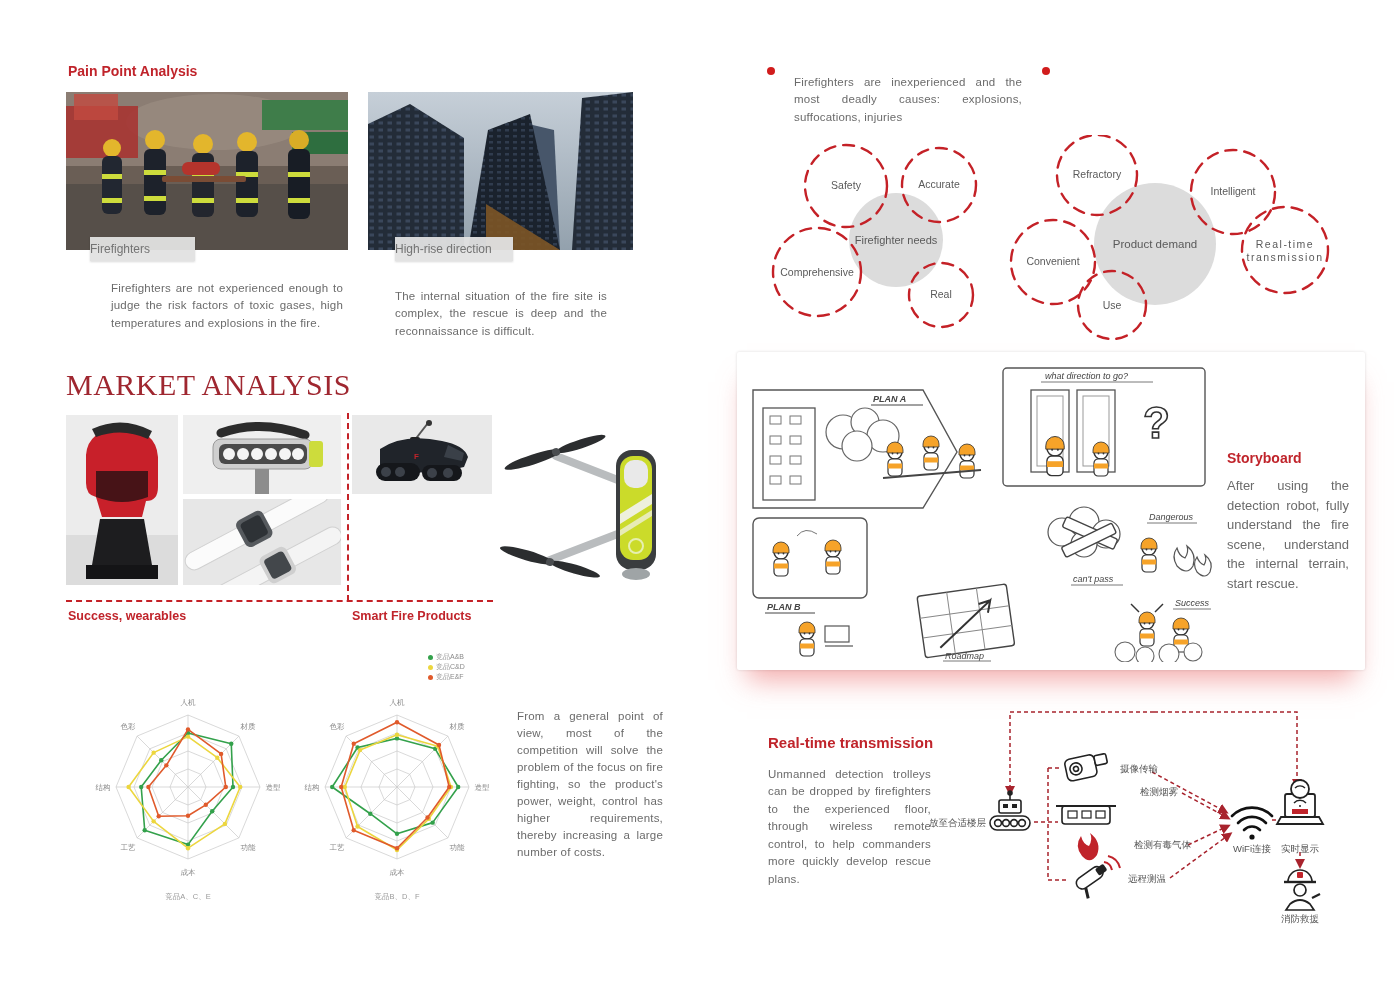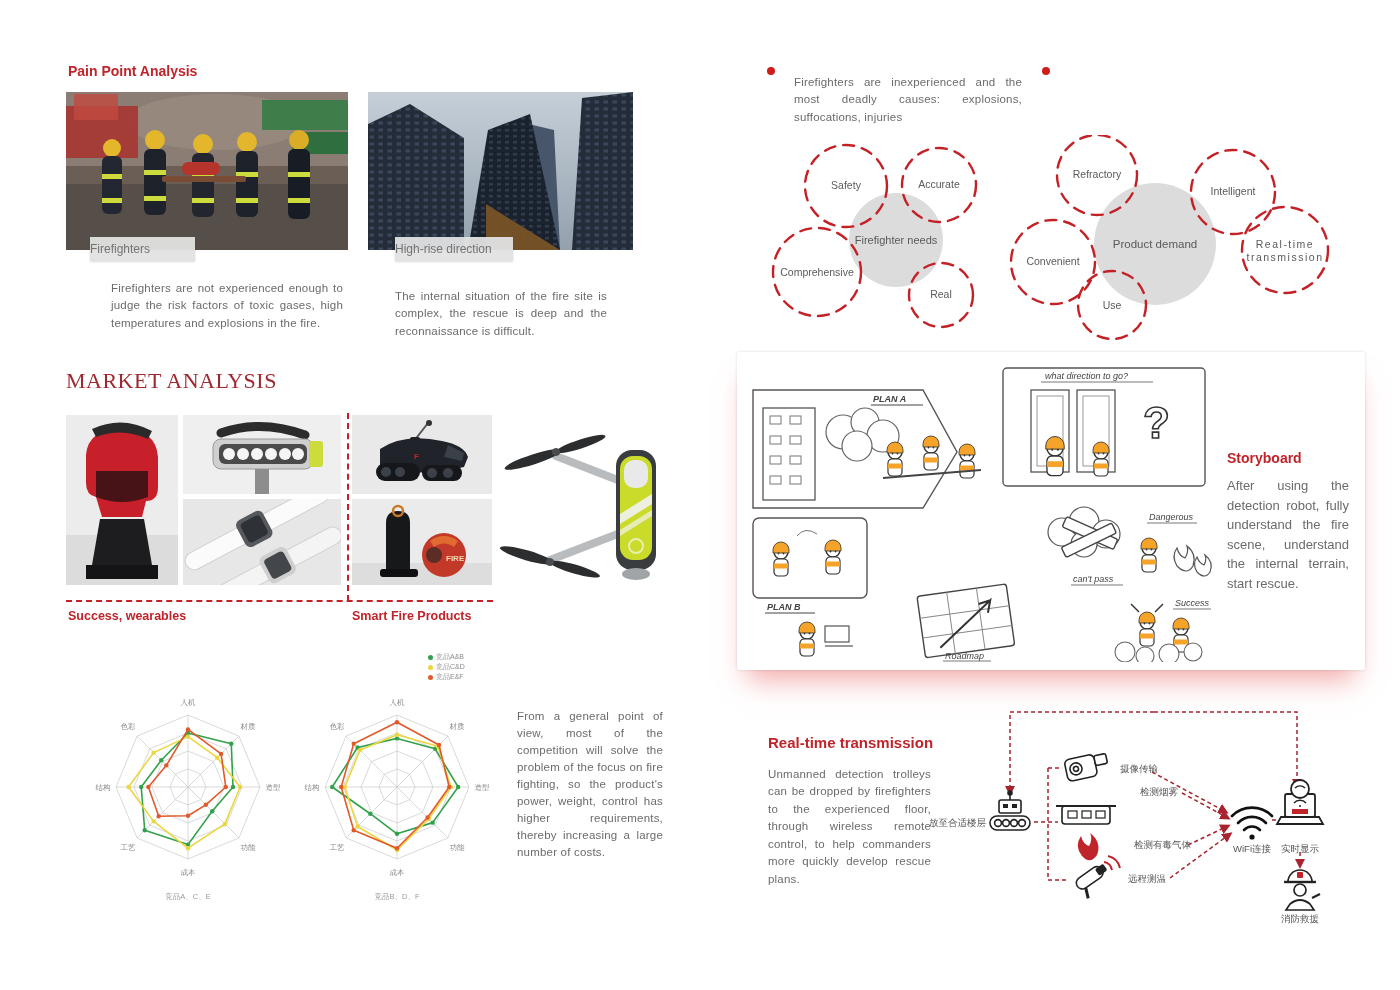--- a/index.html
+++ b/index.html
@@ -110,21 +110,21 @@
       <polygon points="100,158 120,38 162,22 192,158" fill="url(#win2)"></polygon>
       <polygon points="204,158 214,6 265,0 265,158" fill="url(#win1)"></polygon>
       <polygon points="118,112 192,158 118,158" fill="#7d5526" opacity=".9"></polygon>
     </svg>
     <div class="photo-caption" style="left:27px;top:145px;width:118px;">High-rise direction</div>
   </div>
 
   <p class="abs body-text" style="left:103px;top:272px;width:232px;margin:8px;">Firefighters are not experienced enough to judge the risk factors of toxic gases, high temperatures and explosions in the fire.</p>
   <p class="abs body-text" style="left:395px;top:288px;width:212px;margin:0;">The internal situation of the fire site is complex, the rescue is deep and the reconnaissance is difficult.</p>
 
-  <div class="abs" style="left:66px;top:368px;font-family:'Liberation Serif',serif;font-size:22px;letter-spacing:.5px;color:#9f2730;">MARKET ANALYSIS</div>
+  <div class="abs" style="left:66px;top:368px;font-family:'Liberation Serif',serif;font-size:30px;letter-spacing:.5px;color:#9f2730;">MARKET ANALYSIS</div>
 
   <div class="tile" style="left:66px;top:415px;width:112px;height:170px;">
     <svg width="112" height="170" viewBox="0 0 112 170">
       <rect width="112" height="170" fill="#ececec"></rect>
         <rect y="120" width="112" height="50" fill="#dcdcdc"></rect>
       <path d="M20,40 q2,-26 36,-26 q34,0 36,28 l0,30 q0,14 -12,14 l-4,16 -40,0 -6,-20 q-10,-2 -10,-14 z" fill="#c8202a"></path>
       <path d="M30,56 l52,0 0,26 q-26,10 -52,0 z" fill="#471317"></path>
       <path d="M26,14 q30,-14 60,2 l-4,8 q-26,-12 -52,-2 z" fill="#2a2a2a"></path>
       <path d="M34,104 l44,0 8,46 q-30,14 -60,0 z" fill="#1d1d1f"></path>
       <rect x="20" y="150" width="72" height="14" fill="#141416"></rect>
@@ -179,35 +179,20 @@
       <g fill="#3c4149">
           <circle cx="34" cy="57" r="5"></circle>
           <circle cx="48" cy="57" r="5"></circle>
           <circle cx="80" cy="58" r="5"></circle>
           <circle cx="96" cy="58" r="5"></circle>
         </g>
       <text x="62" y="44" font-size="8" fill="#c0242b" font-weight="bold">F</text>
     </svg>
   </div>
 
-  <div class="tile" style="left:352px;top:499px;width:140px;height:86px;">
-    <svg width="140" height="86" viewBox="0 0 140 86">
-      <rect width="140" height="86" fill="#ebebeb"></rect>
-        <rect y="64" width="140" height="22" fill="#ddd"></rect>
-      <path d="M34,74 l0,-50 q0,-12 12,-12 q12,0 12,12 l0,50 z" fill="#17181a"></path>
-      <circle cx="46" cy="12" r="5" fill="none" stroke="#c87a2a" stroke-width="2.5"></circle>
-      <rect x="28" y="70" width="38" height="8" rx="3" fill="#101012"></rect>
-      <g>
-          <circle cx="92" cy="56" r="22" fill="#c2392a"></circle>
-          <path d="M78,42 a22,22 0 0 1 28,0 l-4,6 a16,16 0 0 0 -20,0 z" fill="#e06a30"></path>
-          <circle cx="82" cy="56" r="8" fill="#5b2d26"></circle>
-          <text x="94" y="62" font-size="8" fill="#f1d9b0" font-weight="bold">FIRE</text>
-        </g>
-    </svg>
-  </div>
 
   <div class="photo" style="left:498px;top:410px;width:165px;height:196px;">
     <svg width="165" height="196" viewBox="0 0 165 196">
       <rect width="165" height="196" fill="#ffffff"></rect>
 
       <path d="M130,74 L58,46" stroke="#b9bcbe" stroke-width="8" stroke-linecap="round"></path>
       <path d="M130,120 L52,150" stroke="#b9bcbe" stroke-width="8" stroke-linecap="round"></path>
 
       <g transform="rotate(-18 58 42)">
           <ellipse cx="34" cy="42" rx="30" ry="5" fill="#2b2d2f"></ellipse>

